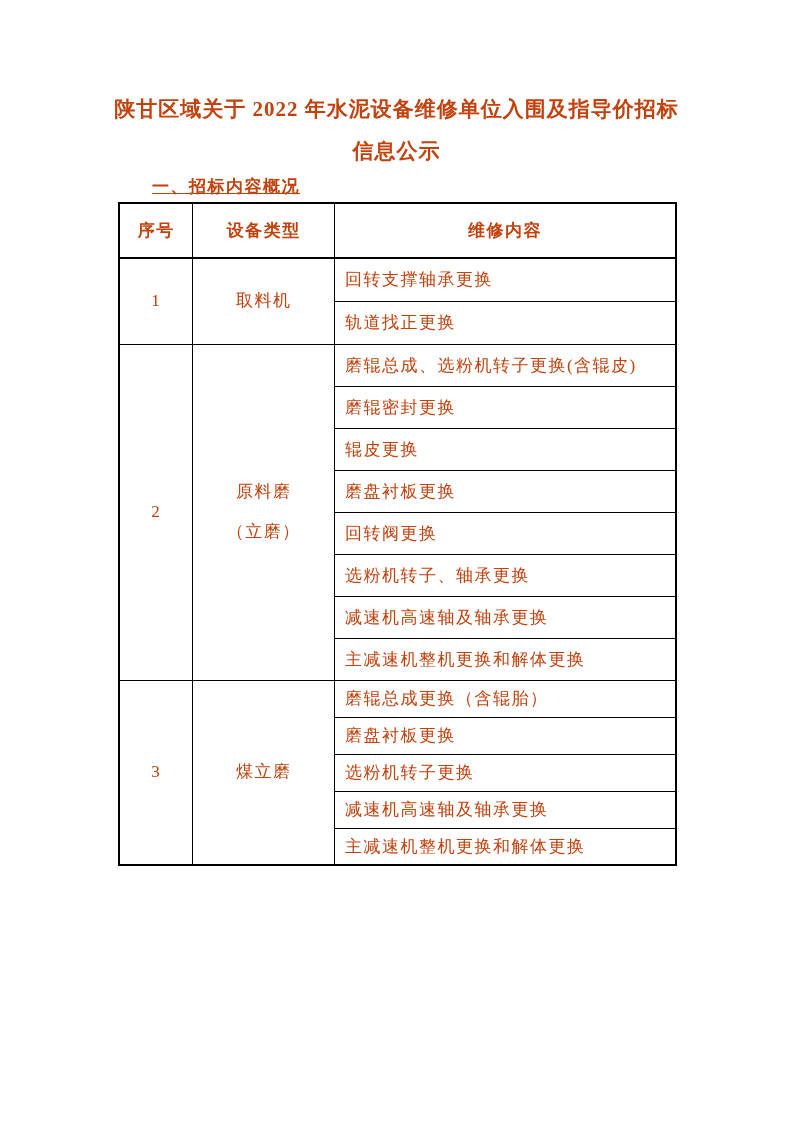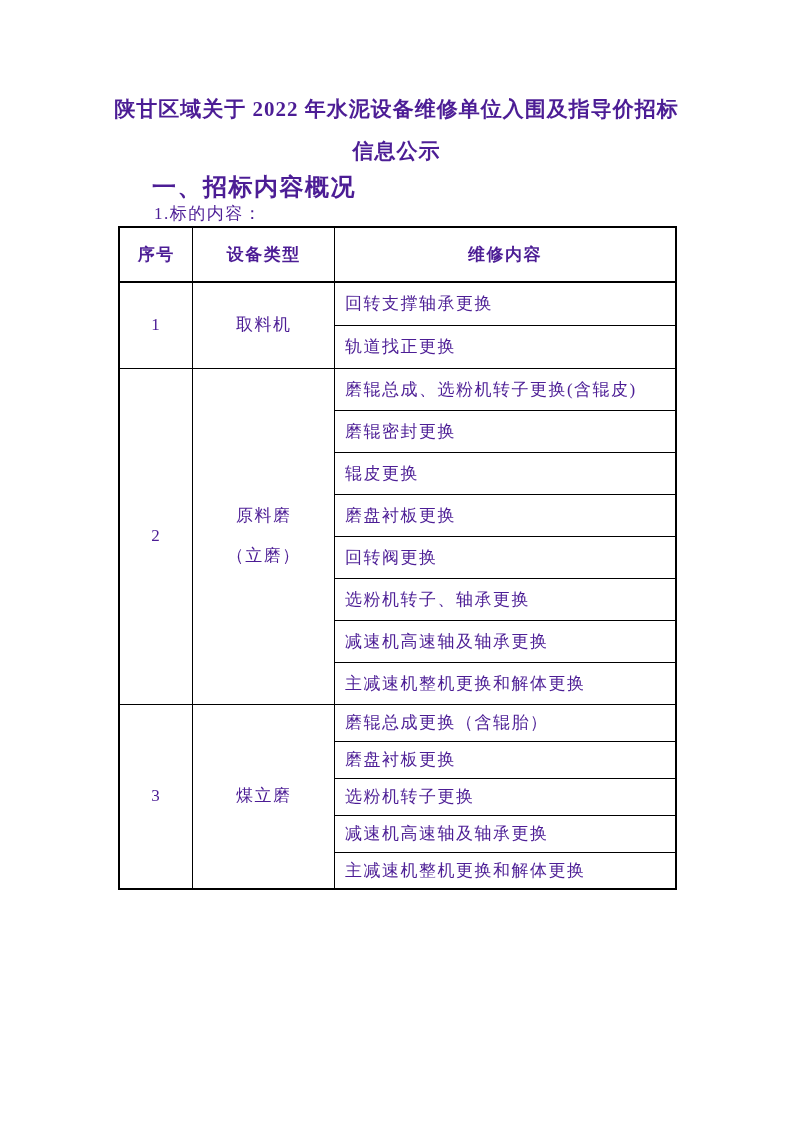--- a/index.html
+++ b/index.html
@@ -2,21 +2,21 @@
 <html><head>
 <meta charset="utf-8">
 <style>
   * { box-sizing: border-box; margin: 0; padding: 0; }
   html, body { background: #ffffff; }
   .page {
     width: 793px;
     height: 1122px;
     margin: 0 auto;
     background: #ffffff;
-    color: #4c1d95;
+    color: #c2410c;
     font-family: "Liberation Serif", "DejaVu Serif", serif;
     padding: 88px 104px 0 104px;
     overflow: hidden;
     position: relative;
   }
   .doc-title {
     font-size: 21px;
     font-weight: bold;
     text-align: center;
     line-height: 42px;
@@ -24,25 +24,26 @@
   }
   .intro {
     margin-top: 3px;
     font-size: 18px;
     line-height: 30px;
     text-align: justify;
     text-indent: 48px;
     letter-spacing: 1px;
   }
   .section-heading {
-    font-size: 24px;
+    font-size: 17px;
     font-weight: bold;
     line-height: 30px;
     padding-left: 48px;
     letter-spacing: 1.5px;
+    text-decoration: underline;
   }
   .item-label {
     font-size: 17px;
     line-height: 24px;
     padding-left: 50px;
     letter-spacing: 1.5px;
   }
   table.bid {
     border-collapse: collapse;
     table-layout: fixed;
@@ -85,21 +86,20 @@
 <div class="page">
 
   <div class="doc-title">
     <div>陕甘区域关于 2022 年水泥设备维修单位入围及指导价招标</div>
     <div>信息公示</div>
   </div>
 
 
   <div class="section-heading">一、招标内容概况</div>
 
-  <div class="item-label">1.标的内容：</div>
 
   <table class="bid">
     <thead>
       <tr>
         <th class="w-no">序号</th>
         <th class="w-type">设备类型</th>
         <th class="w-content">维修内容</th>
       </tr>
     </thead>
     <tbody>

